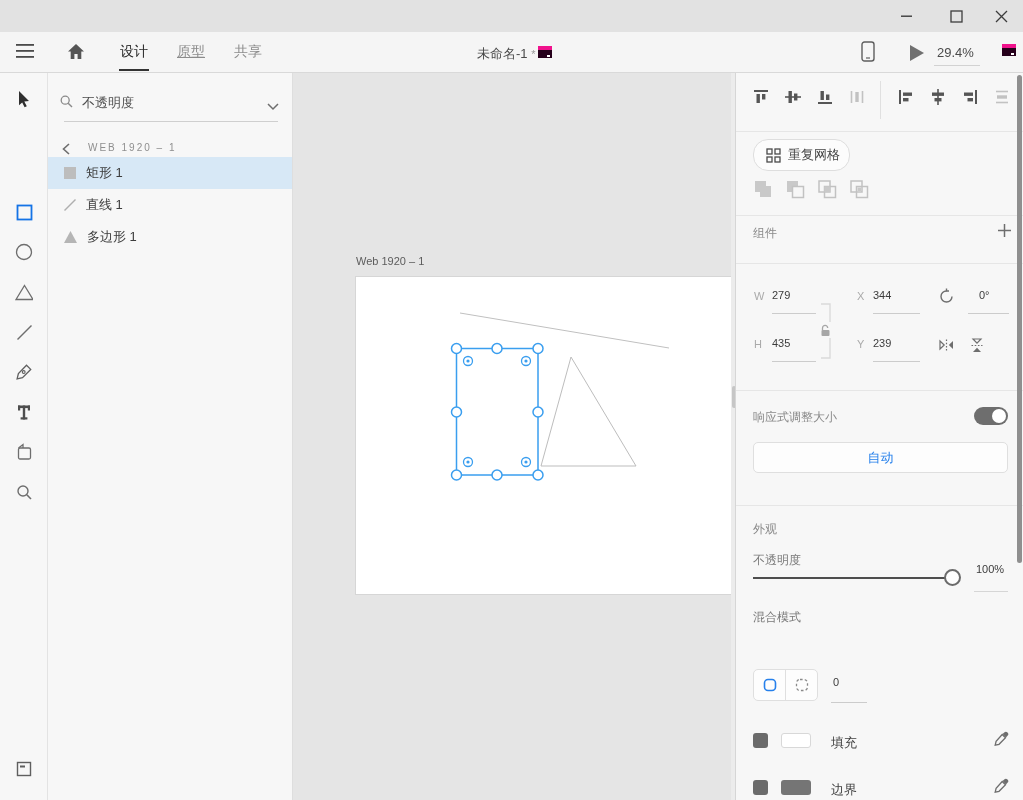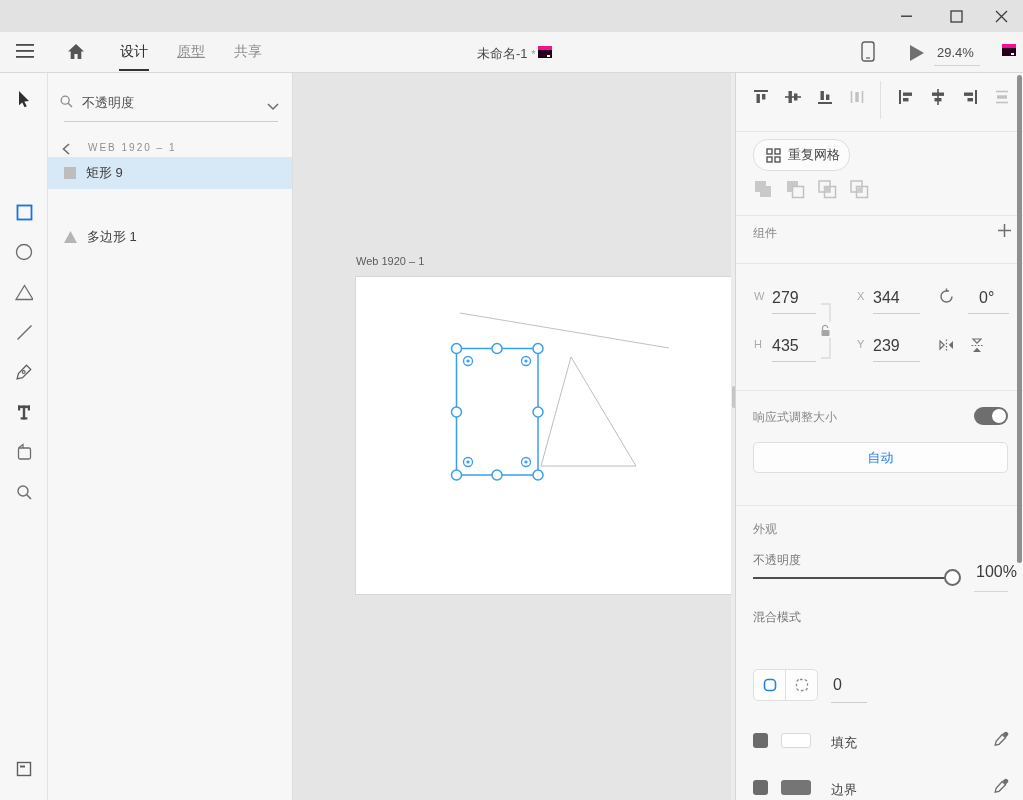--- a/index.html
+++ b/index.html
@@ -36,21 +36,21 @@
   #artboard { left:63px; top:204px; width:376px; height:317px; background:#fff; box-shadow:0 0 0 1px #D6D6D6; }
   #artboard-label { left:63px; top:182px; font-size:11px; color:#5C5C5C; }
   #cv-scroll-track { left:438px; top:0; width:5px; height:727px; background:#ECECEC; }
   #cv-scroll-thumb { left:438.5px; top:313px; width:4px; height:22px; background:#C6C6C6; border-radius:2px; }
 
   
   #inspector { left:735px; top:73px; width:288px; height:727px; background:#F7F7F7; border-left:1px solid #D6D6D6; }
   .divider { left:0; width:288px; height:1px; background:#E6E6E6; }
   .sec-label { font-size:12px; color:#8A8A8A; }
   .fld-label { font-size:11px; color:#AAAAAA; }
-  .fld-value { font-size:16px; color:#3C3C3C; }
+  .fld-value { font-size:11px; color:#3C3C3C; }
   .fld-line { height:1px; background:#CCCCCC; }
   .boxbtn { background:#FCFCFC; border:1px solid #DEDEDE; border-radius:15px; }
   .toggle { width:34px; height:18px; border-radius:9px; background:#6E6E6E; }
   .toggle .knob { position:absolute; right:2px; top:2px; width:14px; height:14px; border-radius:7px; background:#fff; }
   .seg { background:#FDFDFD; border:1px solid #DFDFDF; border-radius:5px; display:flex; }
   .seg .cell { flex:1; display:flex; align-items:center; justify-content:center; font-size:13px; }
   .seg .cell + .cell { border-left:1px solid #DFDFDF; }
   .checkbox { width:15px; height:15px; border-radius:3px; background:#6B6B6B; }
   .swatch { width:30px; height:15px; border-radius:3px; }
   #insp-scroll-thumb { left:281px; top:2px; width:5px; height:488px; background:#8F8F8F; border-radius:3px; }
@@ -200,21 +200,27 @@
       <svg width="8" height="12">
           <polyline points="7,1 1.5,6 7,11" fill="none" stroke="#6E6E6E" stroke-width="1.6"></polyline>
         </svg>
     </div>
     <div class="abs" style="left:40px;top:69px;font-size:10px;letter-spacing:2px;color:#8F8F8F;">WEB 1920 – 1</div>
 
     <div class="abs layer-row selected" style="top:84px;">
       <svg width="12" height="12" style="margin-left:16px;">
           <rect width="12" height="12" fill="#BDBDBD"></rect>
         </svg>
-      <span class="lbl">矩形 9</span>
+      <span class="lbl">矩形 1</span>
+    </div>
+    <div class="abs layer-row" style="top:116px;">
+      <svg width="12" height="12" style="margin-left:16px;">
+          <line x1="0.5" y1="11.5" x2="11.5" y2="0.5" stroke="#AFAFAF" stroke-width="1.4"></line>
+        </svg>
+      <span class="lbl">直线 1</span>
     </div>
     <div class="abs layer-row" style="top:148px;text-align:right;">
       <svg width="13" height="12" style="margin-left:16px;">
           <polygon points="6.5,0 13,12 0,12" fill="#B5B5B5"></polygon>
         </svg>
       <span class="lbl">多边形 1</span>
     </div>
   </div>
 
   <div class="abs" id="canvas">

